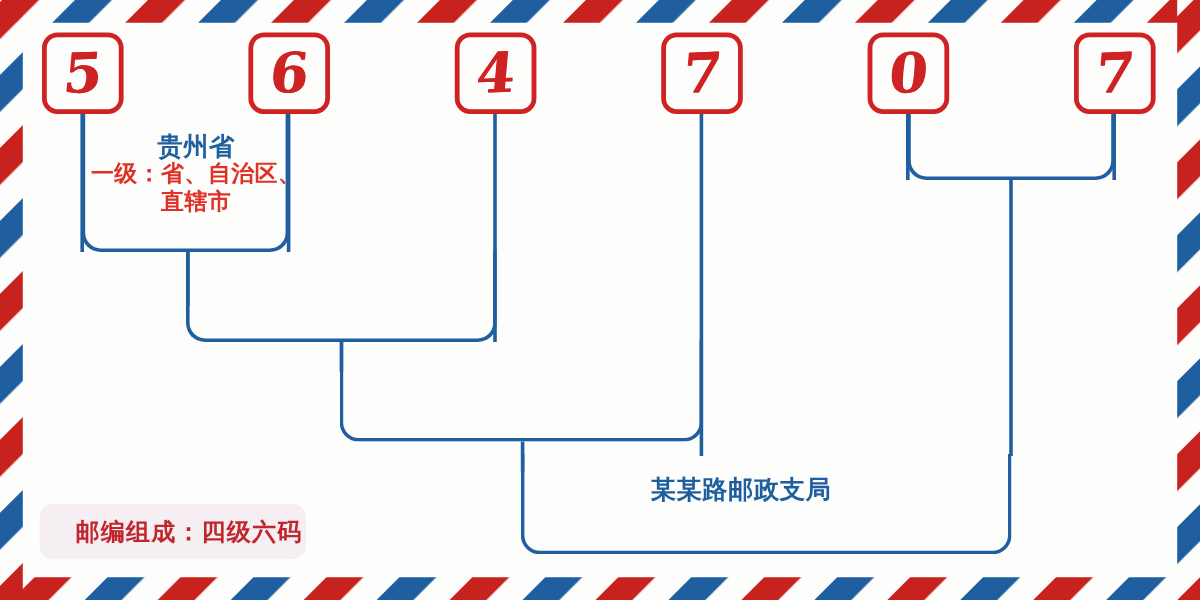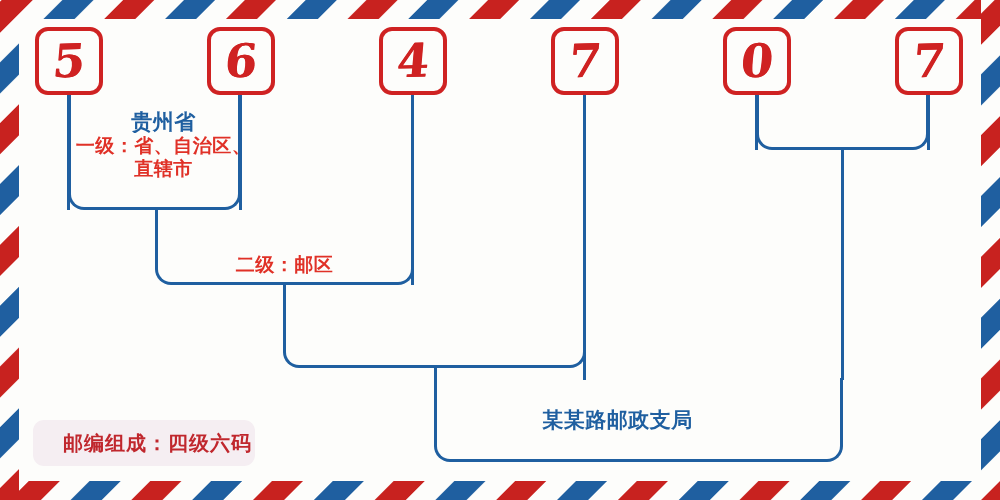--- a/index.html
+++ b/index.html
@@ -150,32 +150,29 @@
   <div class="stem" style="left:841px; top:150px; height:230px;"></div>
 
   <div class="bracket" style="left:68px; top:95px; width:173px; height:115px;"></div>
   <div class="bracket-label" style="left:68px; top:110px; width:191px;text-align:center;">
     <div class="place-name">贵州省</div>
     <div class="level-desc two-line" style="white-space:normal;">一级：省、自治区、直辖市</div>
   </div>
   <div class="stem" style="left:155px; top:210px; height:45px;"></div>
 
   <div class="bracket" style="left:155px; top:208px; width:259px; height:77px;"></div>
-  <div class="bracket-label" style="left:156px; top:254px; width:257px;">
-    <div class="level-desc">二级：邮区</div>
-  </div>
   <div class="stem" style="left:283px; top:285px; height:25px;"></div>
 
   <div class="bracket" style="left:283px; top:283px; width:303px; height:85px;"></div>
   <div class="bracket-label" style="left:284px; top:303px; width:301px;">
   </div>
   <div class="stem" style="left:434px; top:368px; height:25px;"></div>
 
   <div class="bracket" style="left:434px; top:378px; width:409px; height:84px;"></div>
-  <div class="bracket-label" style="left:435px; top:408px; width:365px;">
+  <div class="bracket-label" style="left:435px; top:396px; width:365px;">
     <div class="place-name">某某路邮政支局</div>
   </div>
 
   <div id="legend-pill">
     <span class="legend-text">邮编组成：四级六码</span>
   </div>
 
 </div>
 
 </body></html>

